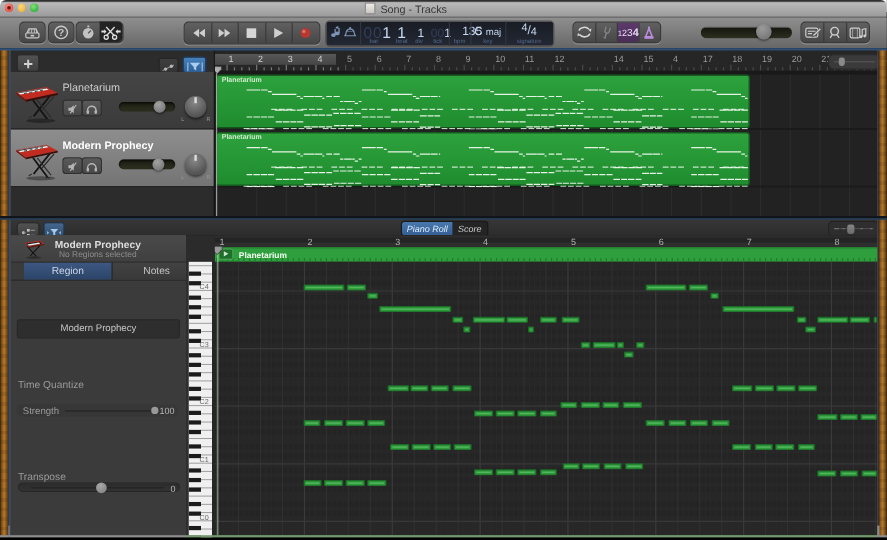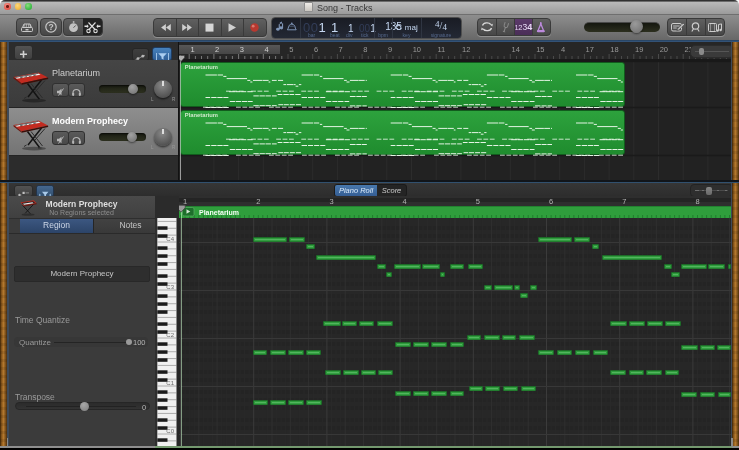--- a/index.html
+++ b/index.html
@@ -112,21 +112,21 @@
     <div class="abs lcdlab" style="left:58px;">beat</div>
     <div class="abs lcdlab" style="left:74px;">div</div>
     <div class="abs lcdlab" style="left:89px;">tick</div>
     <div class="abs lcddiv" style="left:102px;"></div>
     <div class="abs" style="left:112px;top:3px;width:19px;text-align:center;font-size:10px;color:#c6d8f2;">135</div>
     <div class="abs lcdlab" style="left:102px;width:18px;text-align:center;">bpm</div>
     <div class="abs lcddiv" style="left:120px;"></div>
     <div class="abs" style="left:120px;top:3px;width:29px;text-align:center;font-size:9.5px;color:#c6d8f2;">C <span style="font-size:8px">maj</span></div>
     <div class="abs lcdlab" style="left:120px;width:29px;text-align:center;">key</div>
     <div class="abs lcddiv" style="left:149px;"></div>
-    <div class="abs" style="left:149px;top:1.5px;width:40px;text-align:center;font-size:8px;color:#c6d8f2;font-family:Liberation Serif, serif;"><span style="position:relative;top:-1.5px;font-size:9px;">4</span><span style="font-size:10px;">/</span><span style="position:relative;top:1.5px;font-size:9px;">4</span></div>
+    <div class="abs" style="left:149px;top:1.5px;width:40px;text-align:center;font-size:8px;color:#c6d8f2;"><span style="position:relative;top:-1.5px;font-size:9px;">4</span><span style="font-size:10px;">/</span><span style="position:relative;top:1.5px;font-size:9px;">4</span></div>
     <div class="abs lcdlab" style="left:149px;width:40px;text-align:center;">signature</div>
   </div>
 
   <div class="abs tbtn" style="left:477px;width:72px;">
     <div class="seg" style="left:18px;"></div>
     <div class="seg" style="left:36px;"></div>
     <div class="seg" style="left:54px;"></div>
     <div style="position:absolute;left:37px;top:0px;width:17px;height:16px;background:linear-gradient(#5c3a6b,#4a2e57);"></div>
     <svg width="72" height="16" viewBox="0 0 72 16" style="position:absolute;left:0;top:0;">
       <g fill="none" stroke="#d8d8d8" stroke-width="1.3">
@@ -822,21 +822,21 @@
         <div class="abs" style="left:0;top:2.5px;width:147px;text-align:center;font-size:8.5px;font-weight:bold;color:#dedede;">Modern Prophecy</div>
         <div class="abs" style="left:0;top:12.5px;width:147px;text-align:center;font-size:7px;color:#8e8e8e;">No Regions selected</div>
       </div>
       <div class="abs" style="left:0;top:23px;width:147px;height:13.5px;border-bottom:1px solid #2a2a2a;display:flex;padding-left:12px;">
         <div style="width:73px;height:13.5px;background:linear-gradient(#3c5781,#2c4468);border-right:1px solid #252525;font-size:8.5px;color:#ccd6e6;text-align:center;line-height:13px;">Region</div>
         <div style="width:73px;height:13.5px;background:linear-gradient(#424242,#393939);font-size:8.5px;color:#c4c4c4;text-align:center;line-height:13px;">Notes</div>
       </div>
       <div class="abs" style="left:6px;top:70px;width:134px;height:14px;background:#2e2e2e;border:1px solid #282828;border-radius:2px;font-size:8px;color:#c6c6c6;text-align:center;line-height:14px;">Modern Prophecy</div>
       <div class="abs" style="left:7px;top:119px;font-size:8.5px;color:#9a9a9a;">Time Quantize</div>
       <div class="abs" style="left:6px;top:141px;width:134px;height:10px;background:#373737;border-radius:4px;">
-        <div class="abs" style="left:5px;top:0.5px;font-size:8px;color:#9a9a9a;">Quantize</div>
+        <div class="abs" style="left:5px;top:0.5px;font-size:8px;color:#9a9a9a;">Strength</div>
         <div class="abs" style="left:40px;top:4.5px;width:76px;height:1.5px;background:#242424;"></div>
         <div class="abs" style="left:112px;top:2px;width:6px;height:6px;border-radius:50%;background:#999;"></div>
         <div class="abs" style="left:119px;top:0.5px;font-size:7.5px;color:#b5b5b5;">100</div>
       </div>
       <div class="abs" style="left:7px;top:196px;font-size:8.5px;color:#9a9a9a;">Transpose</div>
       <div class="abs" style="left:7px;top:206px;width:133px;height:6px;border-radius:4px;background:linear-gradient(#2b2b2b,#333);border:1px solid #262626;">
         <div class="abs" style="left:10px;top:2.5px;width:110px;height:1px;background:#222;"></div>
         <div class="abs" style="left:64px;top:-1.5px;width:9px;height:9px;border-radius:50%;background:radial-gradient(circle at 40% 30%,#a8a8a8,#7c7c7c);"></div>
         <div class="abs" style="left:126px;top:-0.5px;font-size:7.5px;color:#b5b5b5;">0</div>
       </div>

